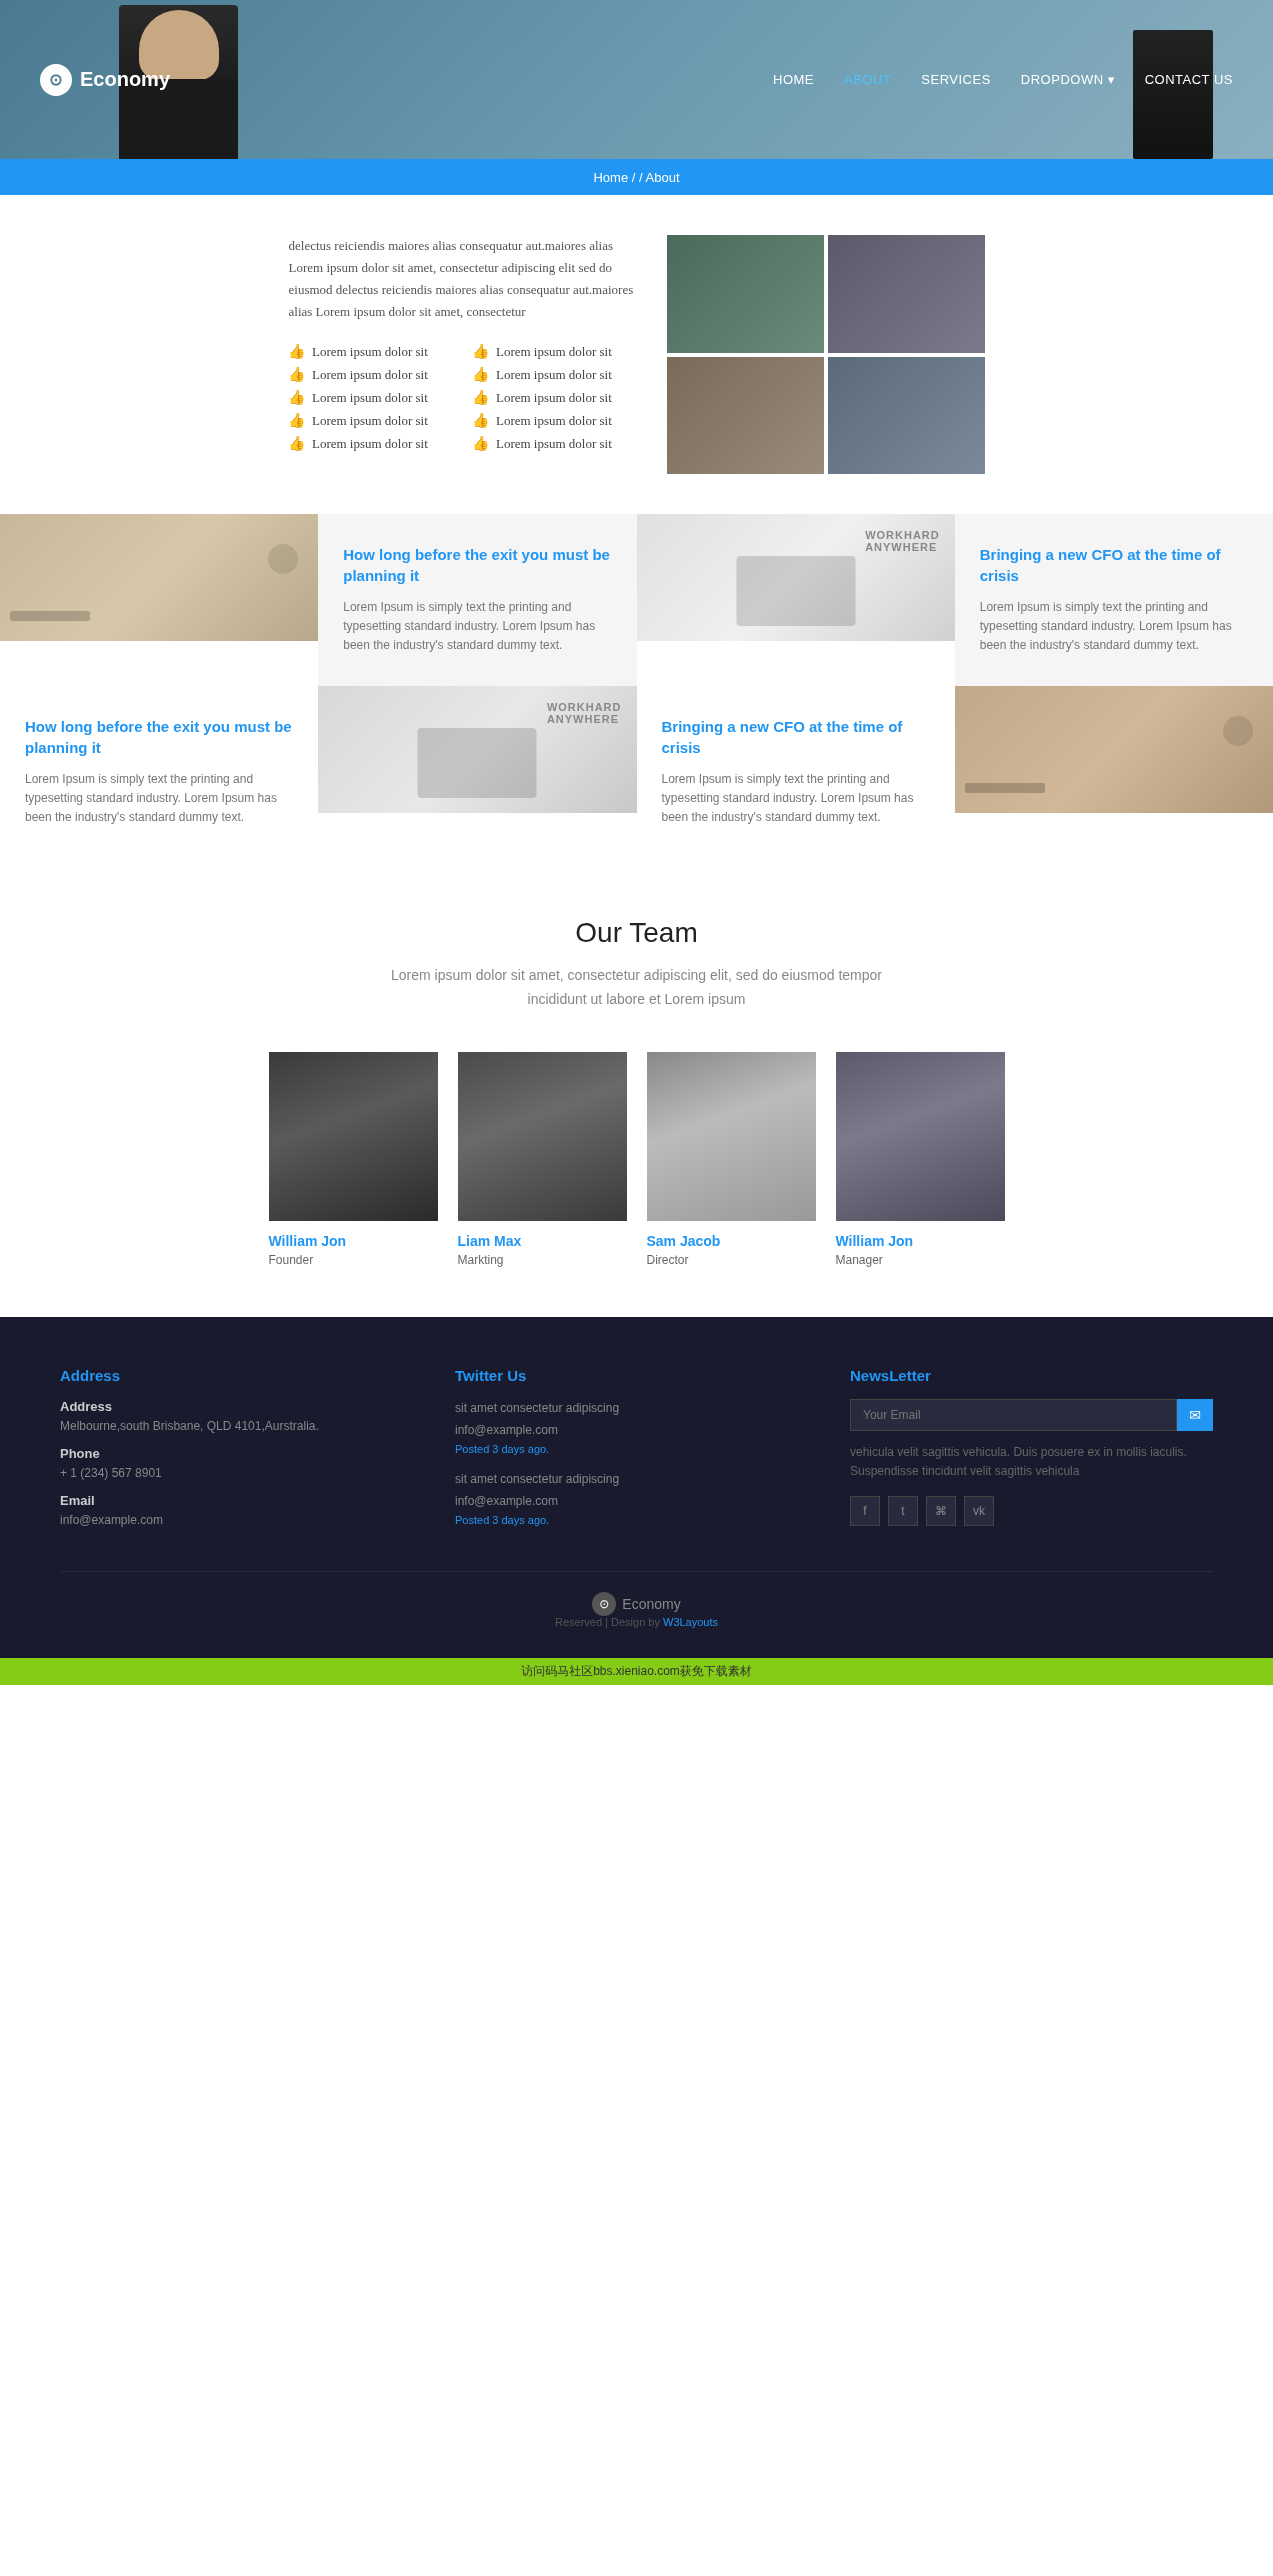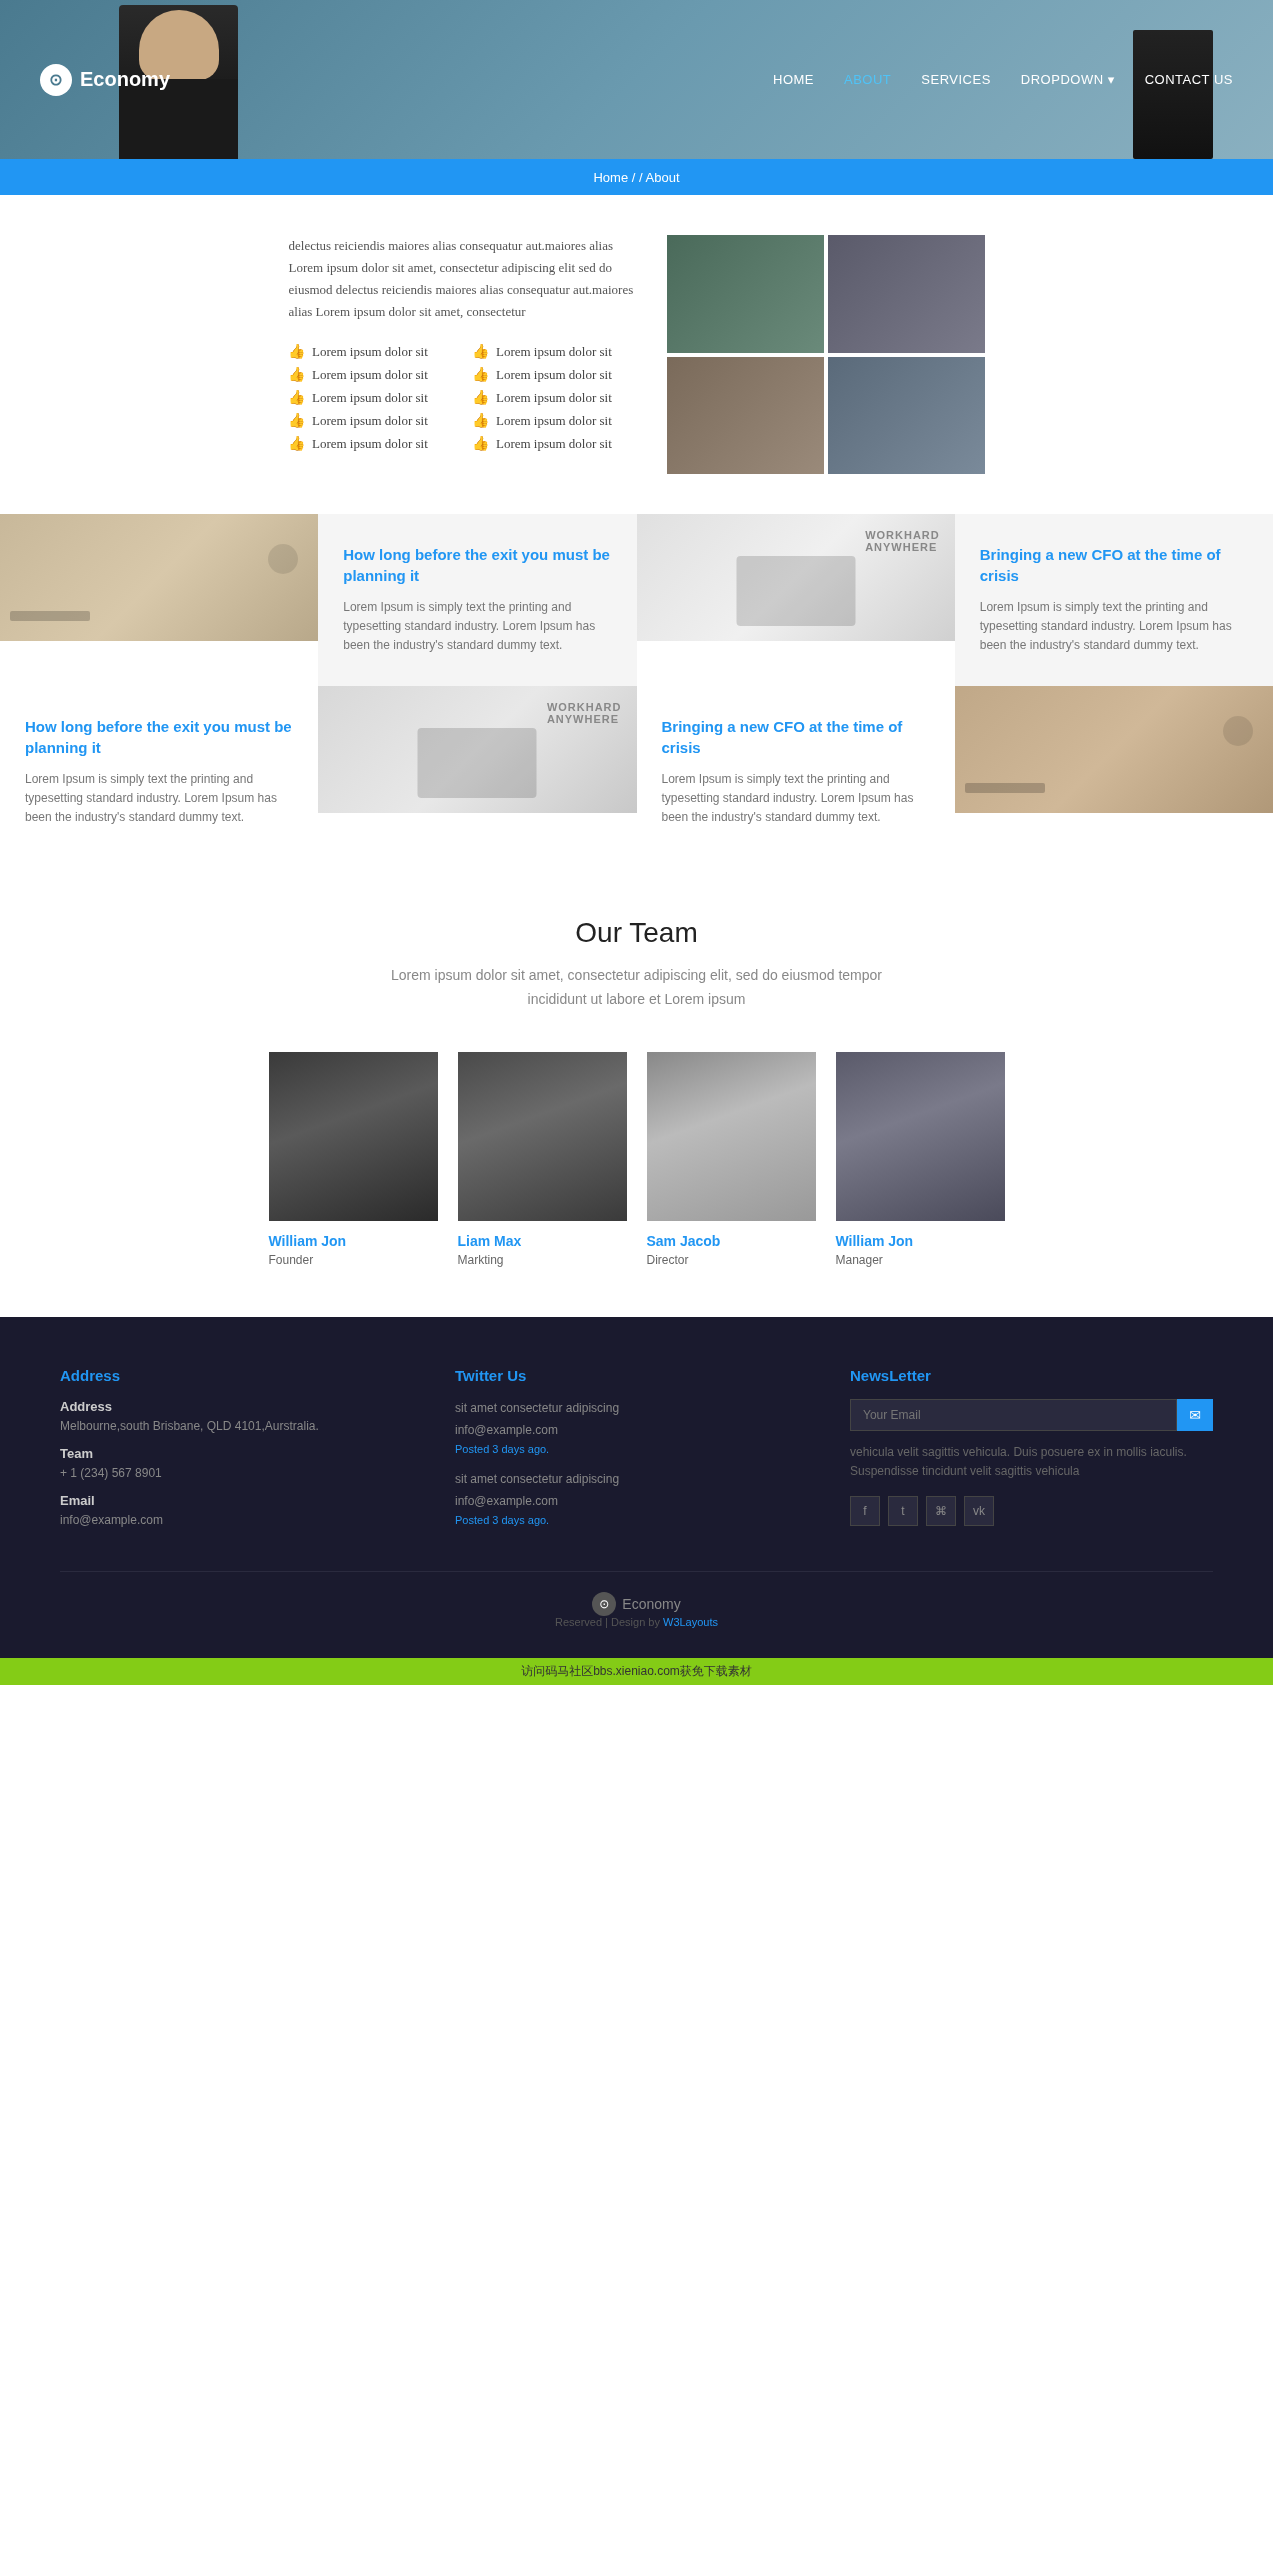--- a/index.html
+++ b/index.html
@@ -477,21 +477,21 @@
   </div>
 </section>
 
 <footer class="footer">
   <div class="footer-grid">
 
     <div class="footer-col">
       <div class="footer-col-title">Address</div>
       <div class="footer-label">Address</div>
       <div class="footer-value">Melbourne,south Brisbane, QLD 4101,Aurstralia.</div>
-      <div class="footer-label">Team</div>
+      <div class="footer-label">Phone</div>
       <div class="footer-value">+ 1 (234) 567 8901</div>
       <div class="footer-label">Email</div>
       <div class="footer-value">info@example.com</div>
     </div>
 
     <div class="footer-col">
       <div class="footer-col-title">Twitter Us</div>
       <div class="footer-tweet">
         <div class="footer-tweet-text">sit amet consectetur adipiscing</div>
         <div class="footer-tweet-text">info@example.com</div>

